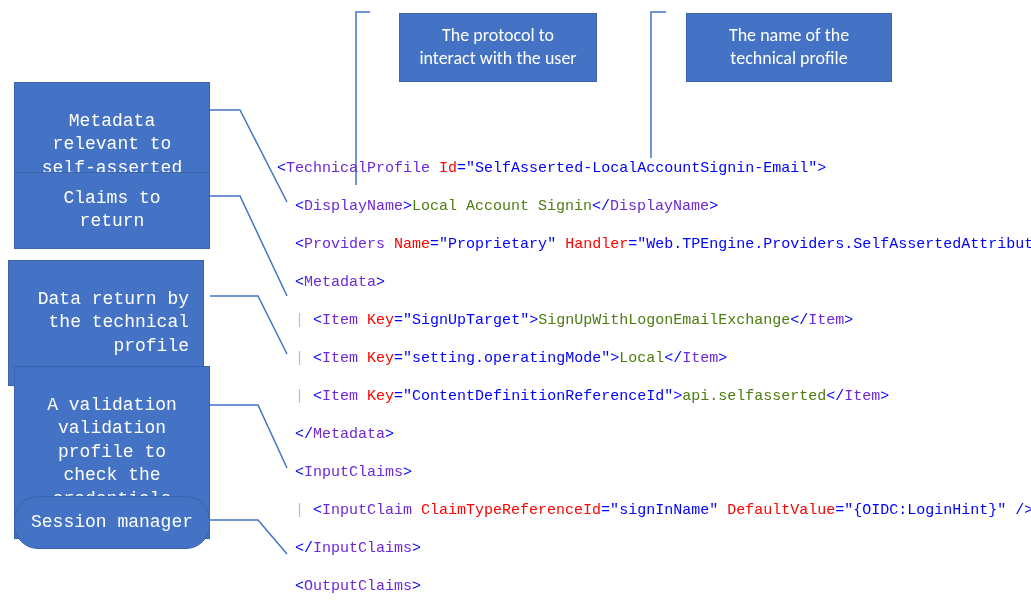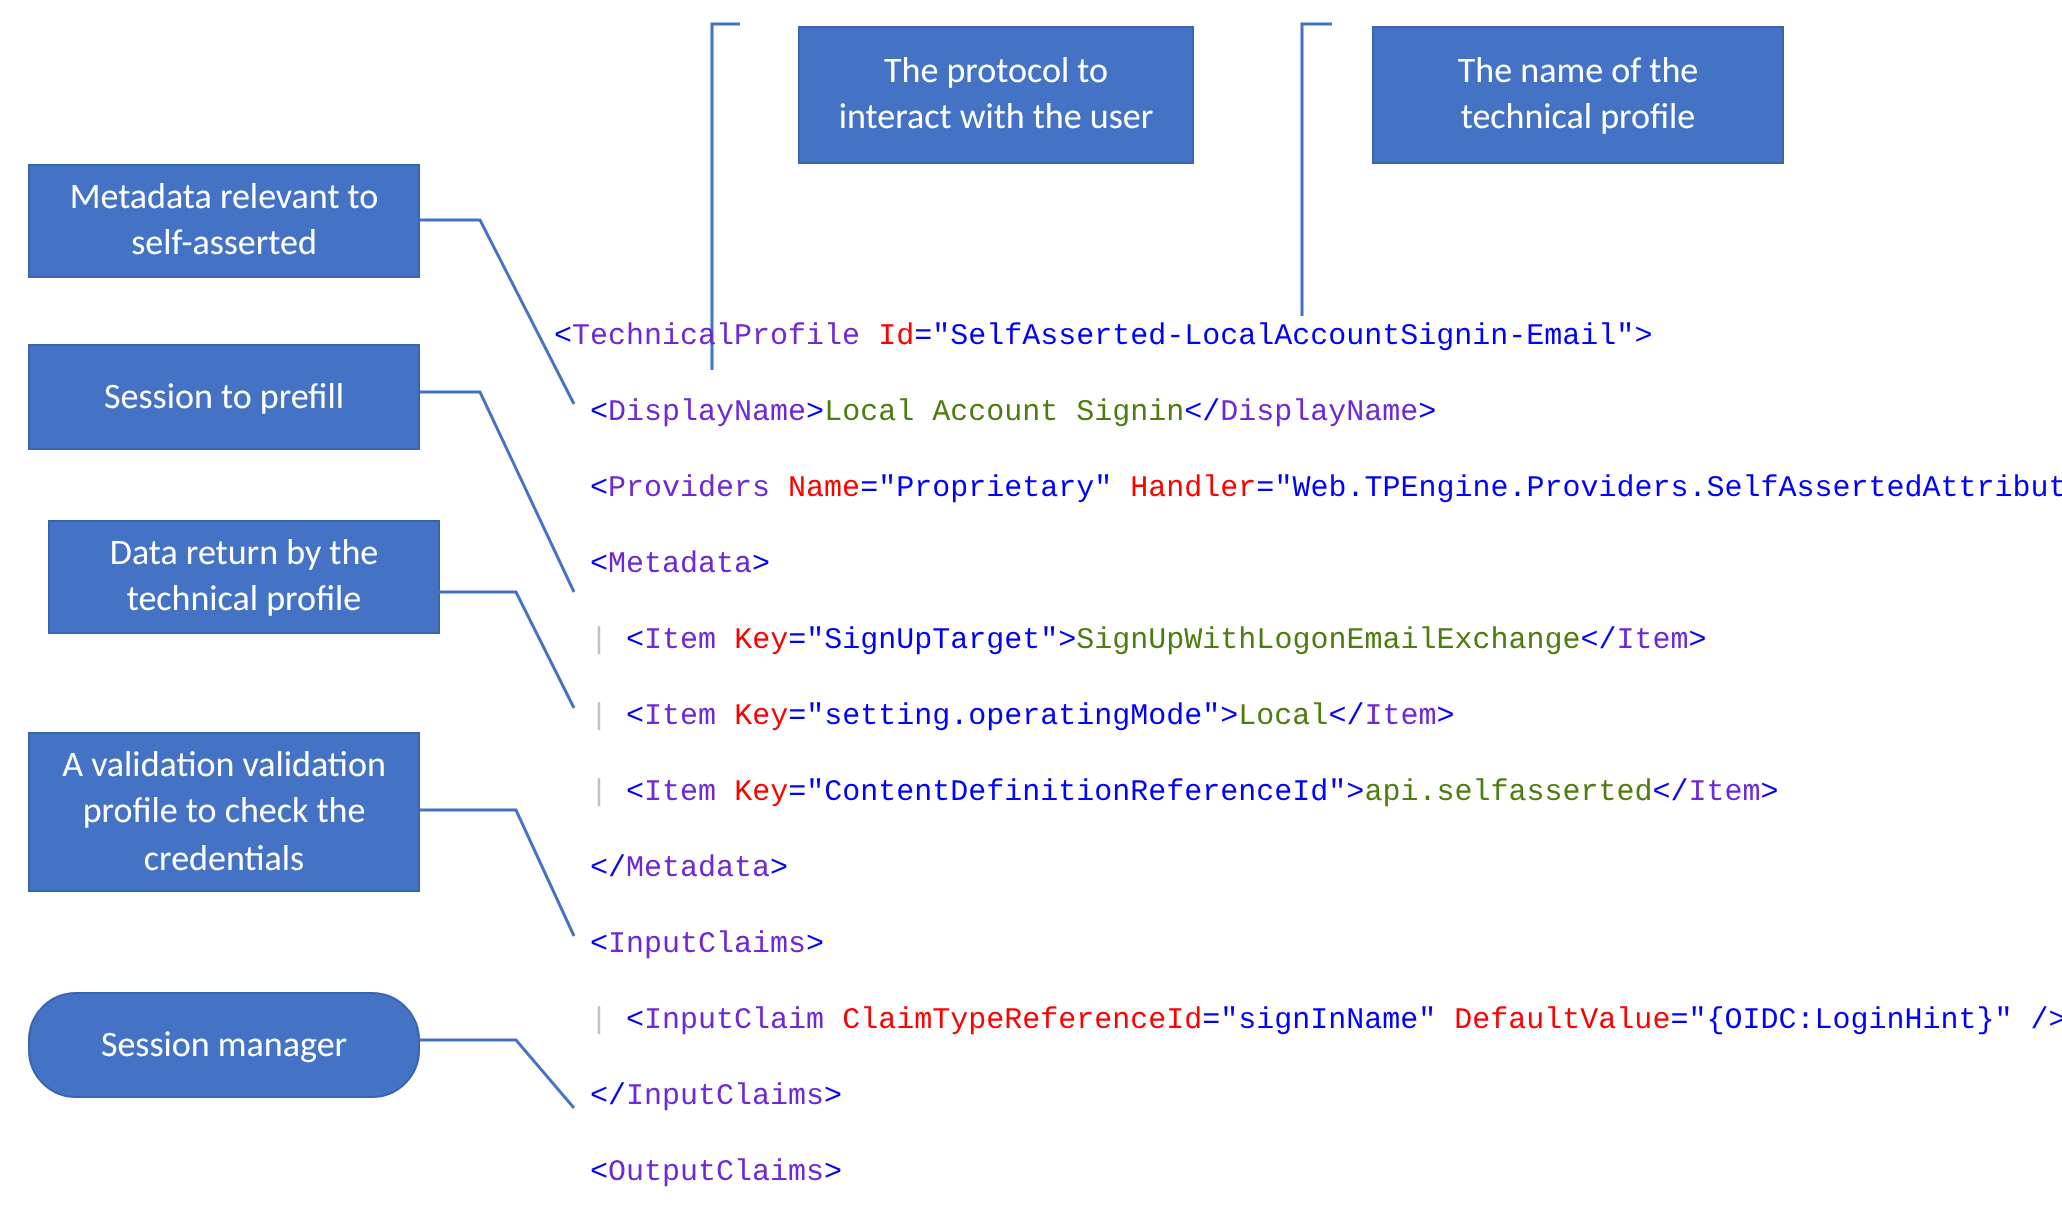--- a/index.html
+++ b/index.html
@@ -21,23 +21,24 @@
     padding: 10px 18px;
     border: 1px solid #3b63b0;
   }
   .callout-left {
     position: absolute;
     background: #4472c4;
     color: #fff;
     text-align: center;
     font-size: 18px;
     line-height: 1.3;
-    padding: 4px 14px;
+    padding: 27px 14px;
     border: 1px solid #3b63b0;
     width: 196px;
+    font-family: Liberation Mono, monospace;
   }
   .connector { position: absolute; stroke: #4472c4; stroke-width: 1.5; fill: none; }
   .code {
     position: absolute;
     left: 277px;
     top: 140px;
     font-family: Consolas, "Courier New", monospace;
     font-size: 15px;
     line-height: 19px;
     white-space: pre;
@@ -58,23 +59,23 @@
   <span>The protocol to interact with the user</span>
 </div>
 <div class="callout-top" style="left:686px; top:13px; width:206px;">
   <span>The name of the technical profile</span>
 </div>
 
 <div class="callout-left" style="left:14px; top:82px;">
   <span>Metadata relevant to self-asserted</span>
 </div>
 <div class="callout-left" style="left:14px; top:172px; padding-top:14px; padding-bottom:14px;">
-  <span>Session to prefill</span>
+  <span>Claims to return</span>
 </div>
-<div class="callout-left" style="left:24px; top:260px;">
+<div class="callout-left" style="left:8px; top:260px;text-align:right;">
   <span>Data return by the technical profile</span>
 </div>
 <div class="callout-left" style="left:14px; top:366px;">
   <span>A validation validation profile to check the credentials</span>
 </div>
 <div class="callout-left" style="left:14px; top:496px; padding-top:14px; padding-bottom:14px;border-radius:24px;">
   <span>Session manager</span>
 </div>
 
 <svg class="connector" style="left:0;top:0;" width="1031" height="614">

